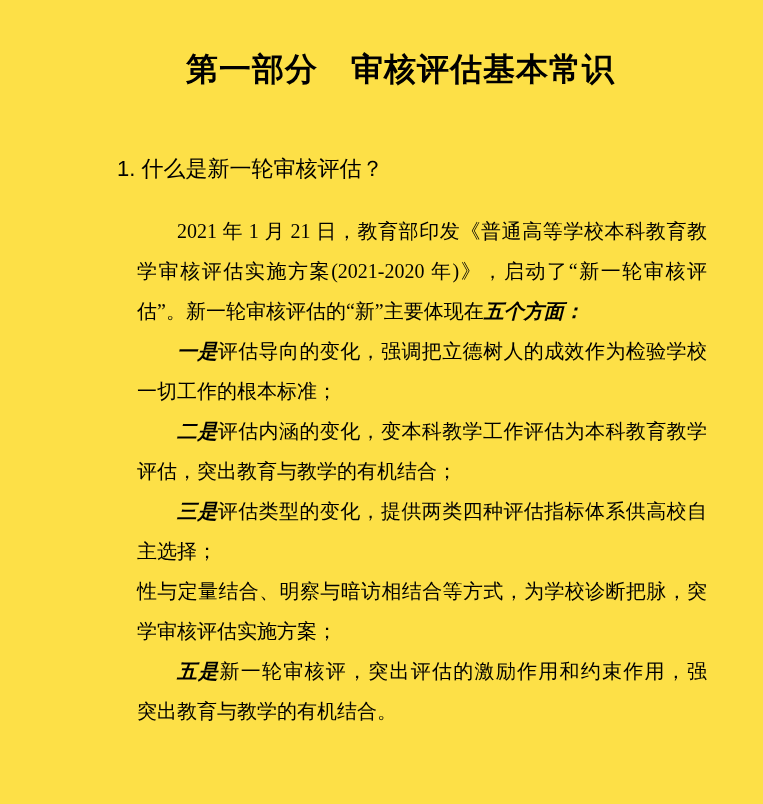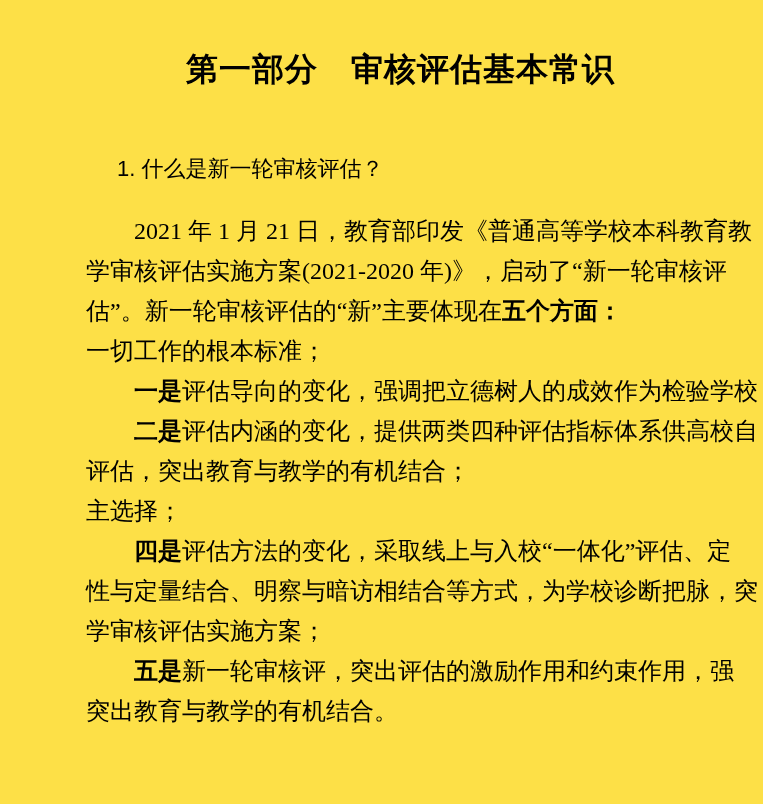--- a/index.html
+++ b/index.html
@@ -29,59 +29,60 @@
   }
   .section-heading {
     margin: 68px 4px 0 98px;
     font-family: "Liberation Sans", sans-serif;
     font-size: 22px;
     font-weight: normal;
     line-height: 1.2;
     color: #000000;
   }
   .body-text {
-    margin: 28px 96px 0 67px;
+    margin: 28px 96px 0 118px;
     width: 570px;
     font-family: "Liberation Serif", serif;
-    font-size: 24px;
+    font-size: 20px;
     color: #000000;
   }
   .line {
     height: 40px;
     line-height: 40px;
     text-align: justify;
     text-align-last: justify;
     white-space: nowrap;
   }
   .line.end {
     text-align-last: left;
   }
   .line.indent {
     text-indent: 2em;
   }
   .line b {
     font-weight: bold;
+    font-style: italic;
   }
 </style>
 </head>
 <body>
 
 <div class="page">
   <h1 class="doc-title">第一部分　审核评估基本常识</h1>
 
   <h2 class="section-heading">1. 什么是新一轮审核评估？</h2>
 
   <div class="body-text">
       <div class="line indent"><span>2021 年 1 月 21 日，教育部印发《普通高等学校本科教育教</span></div>
       <div class="line"><span>学审核评估实施方案(2021-2020 年)》，启动了“新一轮审核评</span></div>
       <div class="line end"><span>估”。新一轮审核评估的“新”主要体现在</span><b>五个方面：</b></div>
+      <div class="line indent"><b>一是</b><span>评估导向的变化，强调把立德树人的成效作为检验学校</span></div>
       <div class="line end"><span>一切工作的根本标准；</span></div>
-      <div class="line indent"><b>一是</b><span>评估导向的变化，强调把立德树人的成效作为检验学校</span></div>
-      <div class="line indent"><b>二是</b><span>评估内涵的变化，提供两类四种评估指标体系供高校自</span></div>
+      <div class="line indent"><b>二是</b><span>评估内涵的变化，变本科教学工作评估为本科教育教学</span></div>
       <div class="line end"><span>评估，突出教育与教学的有机结合；</span></div>
+      <div class="line indent"><b>三是</b><span>评估类型的变化，提供两类四种评估指标体系供高校自</span></div>
       <div class="line end"><span>主选择；</span></div>
-      <div class="line indent"><b>四是</b><span>评估方法的变化，采取线上与入校“一体化”评估、定</span></div>
       <div class="line"><span>性与定量结合、明察与暗访相结合等方式，为学校诊断把脉，突</span></div>
       <div class="line end"><span>学审核评估实施方案；</span></div>
       <div class="line indent"><b>五是</b><span>新一轮审核评，突出评估的激励作用和约束作用，强</span></div>
       <div class="line end"><span>突出教育与教学的有机结合。</span></div>
     </div>
 </div>
 
 </body></html>

